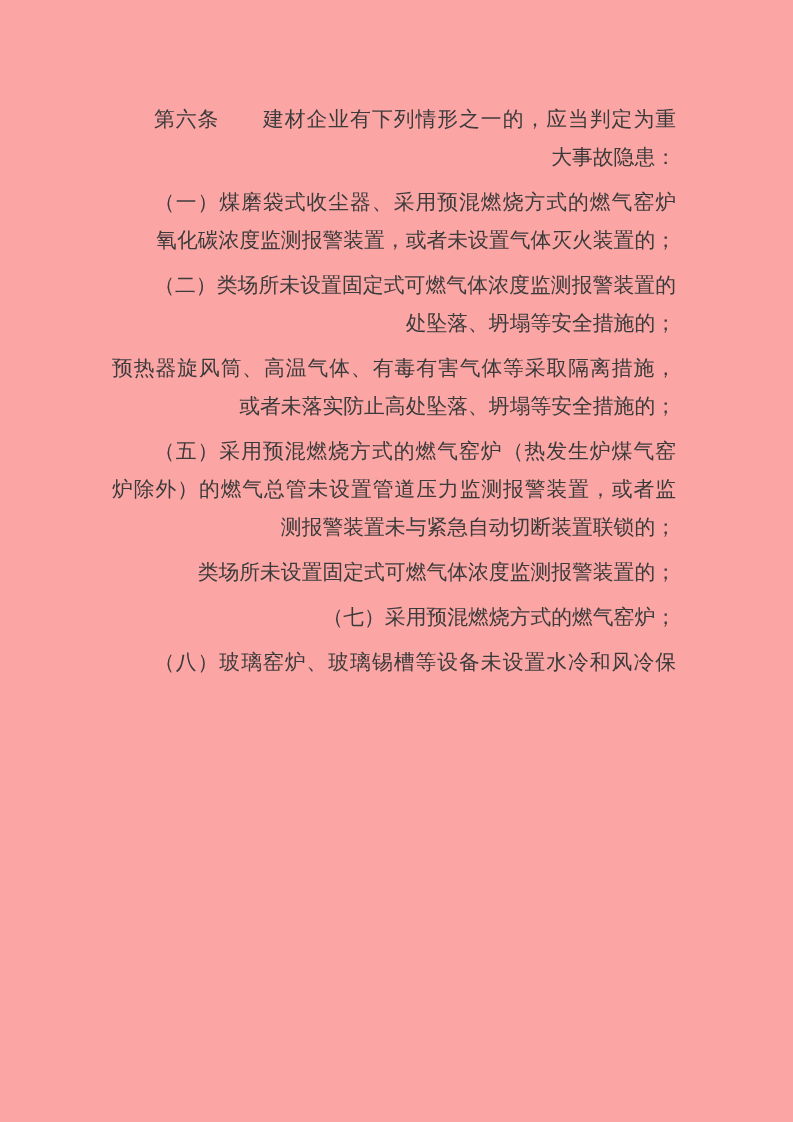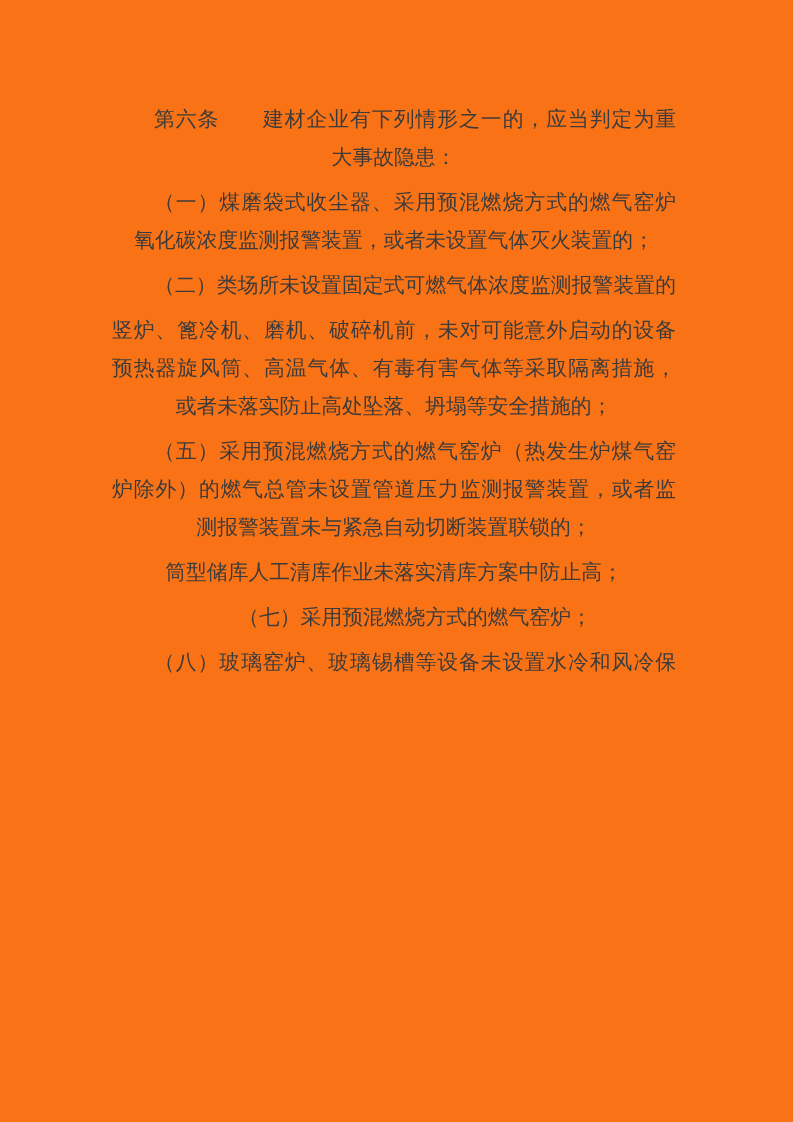--- a/index.html
+++ b/index.html
@@ -5,40 +5,40 @@
   html, body {
     margin: 0;
     padding: 0;
     background: #ffffff;
   }
   .page {
     position: relative;
     width: 793px;
     height: 1122px;
     box-sizing: border-box;
-    background: #f97316;
+    background: #fca5a5;
     padding: 100px 117px 0 112px;
     overflow: hidden;
     font-family: "Liberation Serif", serif;
   }
   .para {
     margin: 0 0 7px 0;
     padding: 0;
   }
   .line {
     display: block;
     font-size: 20.8px;
     line-height: 38px;
     color: #3b3b3b;
     text-align: justify;
     text-align-last: justify;
     font-kerning: none;
   }
   .line.final {
-    text-align: center;
+    text-align: right;
     text-align-last: auto;
   }
   .line.indent {
     text-indent: 42px;
   }
 </style>
 </head>
 <body>
 
 <div class="page">
@@ -48,37 +48,37 @@
     <span class="line final">大事故隐患：</span>
   </p>
 
   <p class="para">
     <span class="line indent">（一）煤磨袋式收尘器、采用预混燃烧方式的燃气窑炉</span>
     <span class="line final">氧化碳浓度监测报警装置，或者未设置气体灭火装置的；</span>
   </p>
 
   <p class="para">
     <span class="line indent">（二）类场所未设置固定式可燃气体浓度监测报警装置的</span>
+    <span class="line final">处坠落、坍塌等安全措施的；</span>
   </p>
 
 
   <p class="para">
-    <span class="line">竖炉、篦冷机、磨机、破碎机前，未对可能意外启动的设备</span>
     <span class="line">预热器旋风筒、高温气体、有毒有害气体等采取隔离措施，</span>
     <span class="line final">或者未落实防止高处坠落、坍塌等安全措施的；</span>
   </p>
 
   <p class="para">
     <span class="line indent">（五）采用预混燃烧方式的燃气窑炉（热发生炉煤气窑</span>
     <span class="line">炉除外）的燃气总管未设置管道压力监测报警装置，或者监</span>
     <span class="line final">测报警装置未与紧急自动切断装置联锁的；</span>
   </p>
 
   <p class="para">
-    <span class="line final">筒型储库人工清库作业未落实清库方案中防止高；</span>
+    <span class="line final">类场所未设置固定式可燃气体浓度监测报警装置的；</span>
   </p>
 
   <p class="para">
     <span class="line indent final">（七）采用预混燃烧方式的燃气窑炉；</span>
   </p>
 
   <p class="para">
     <span class="line indent">（八）玻璃窑炉、玻璃锡槽等设备未设置水冷和风冷保</span>
   </p>
 

